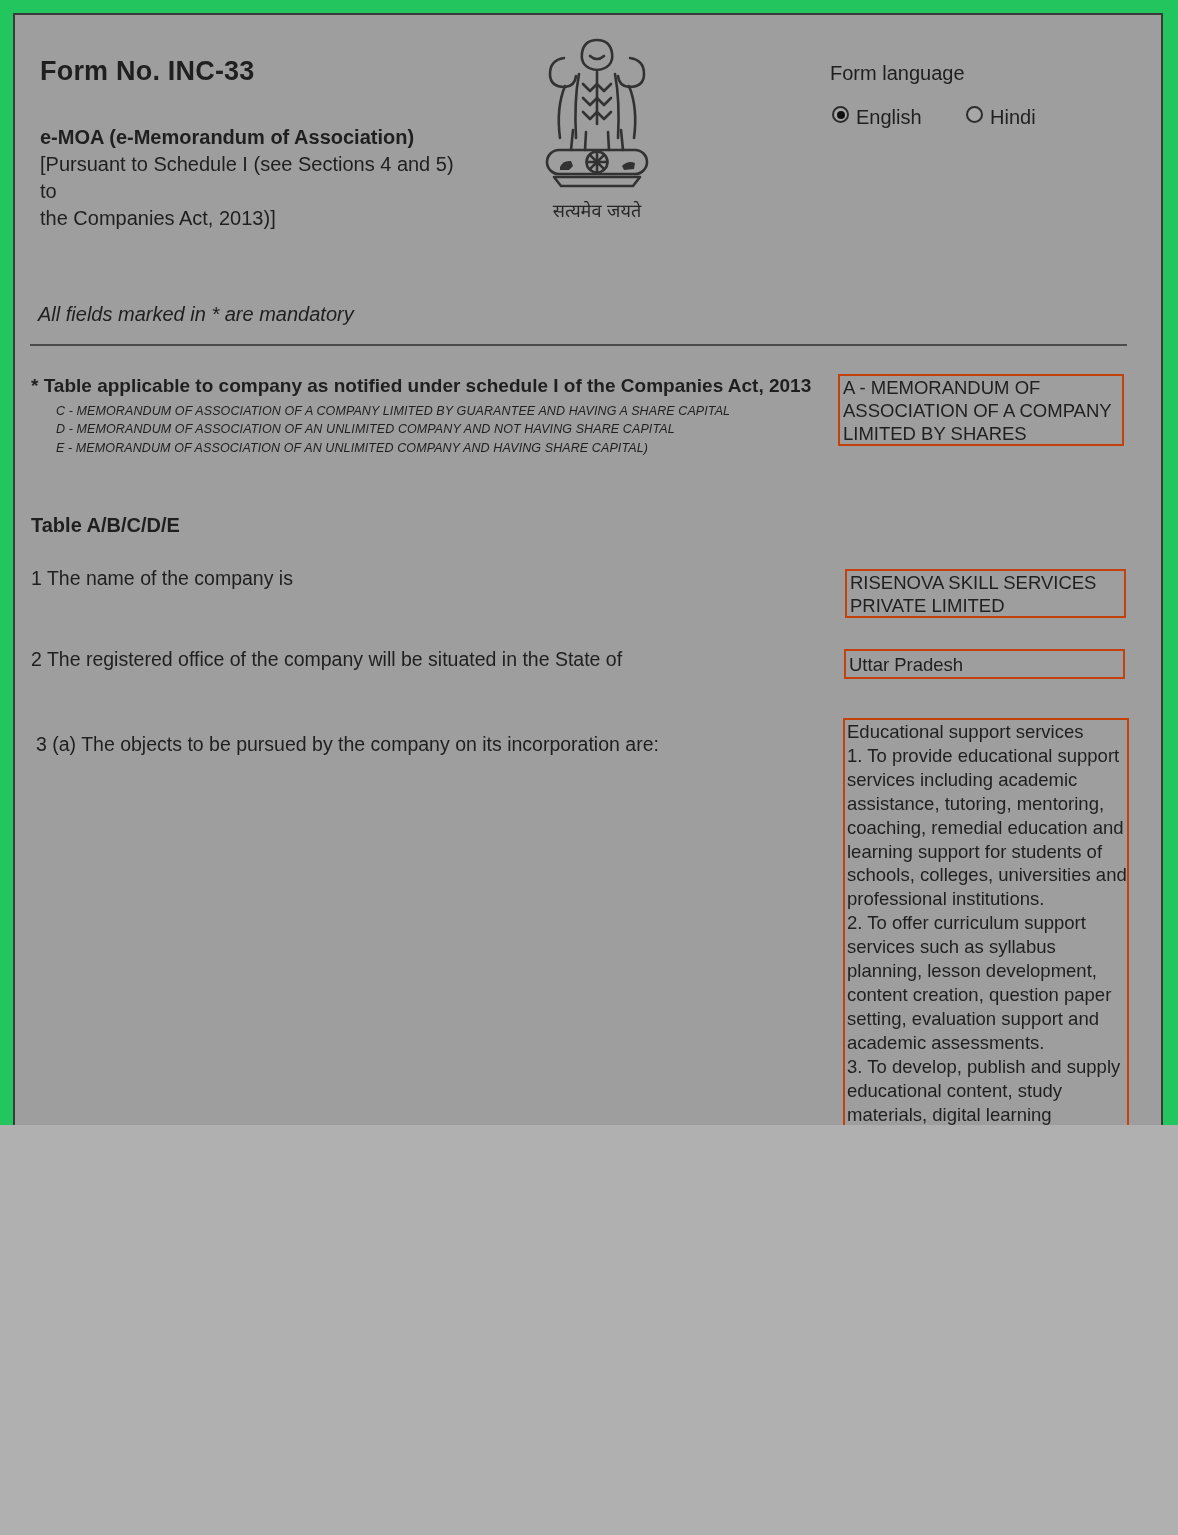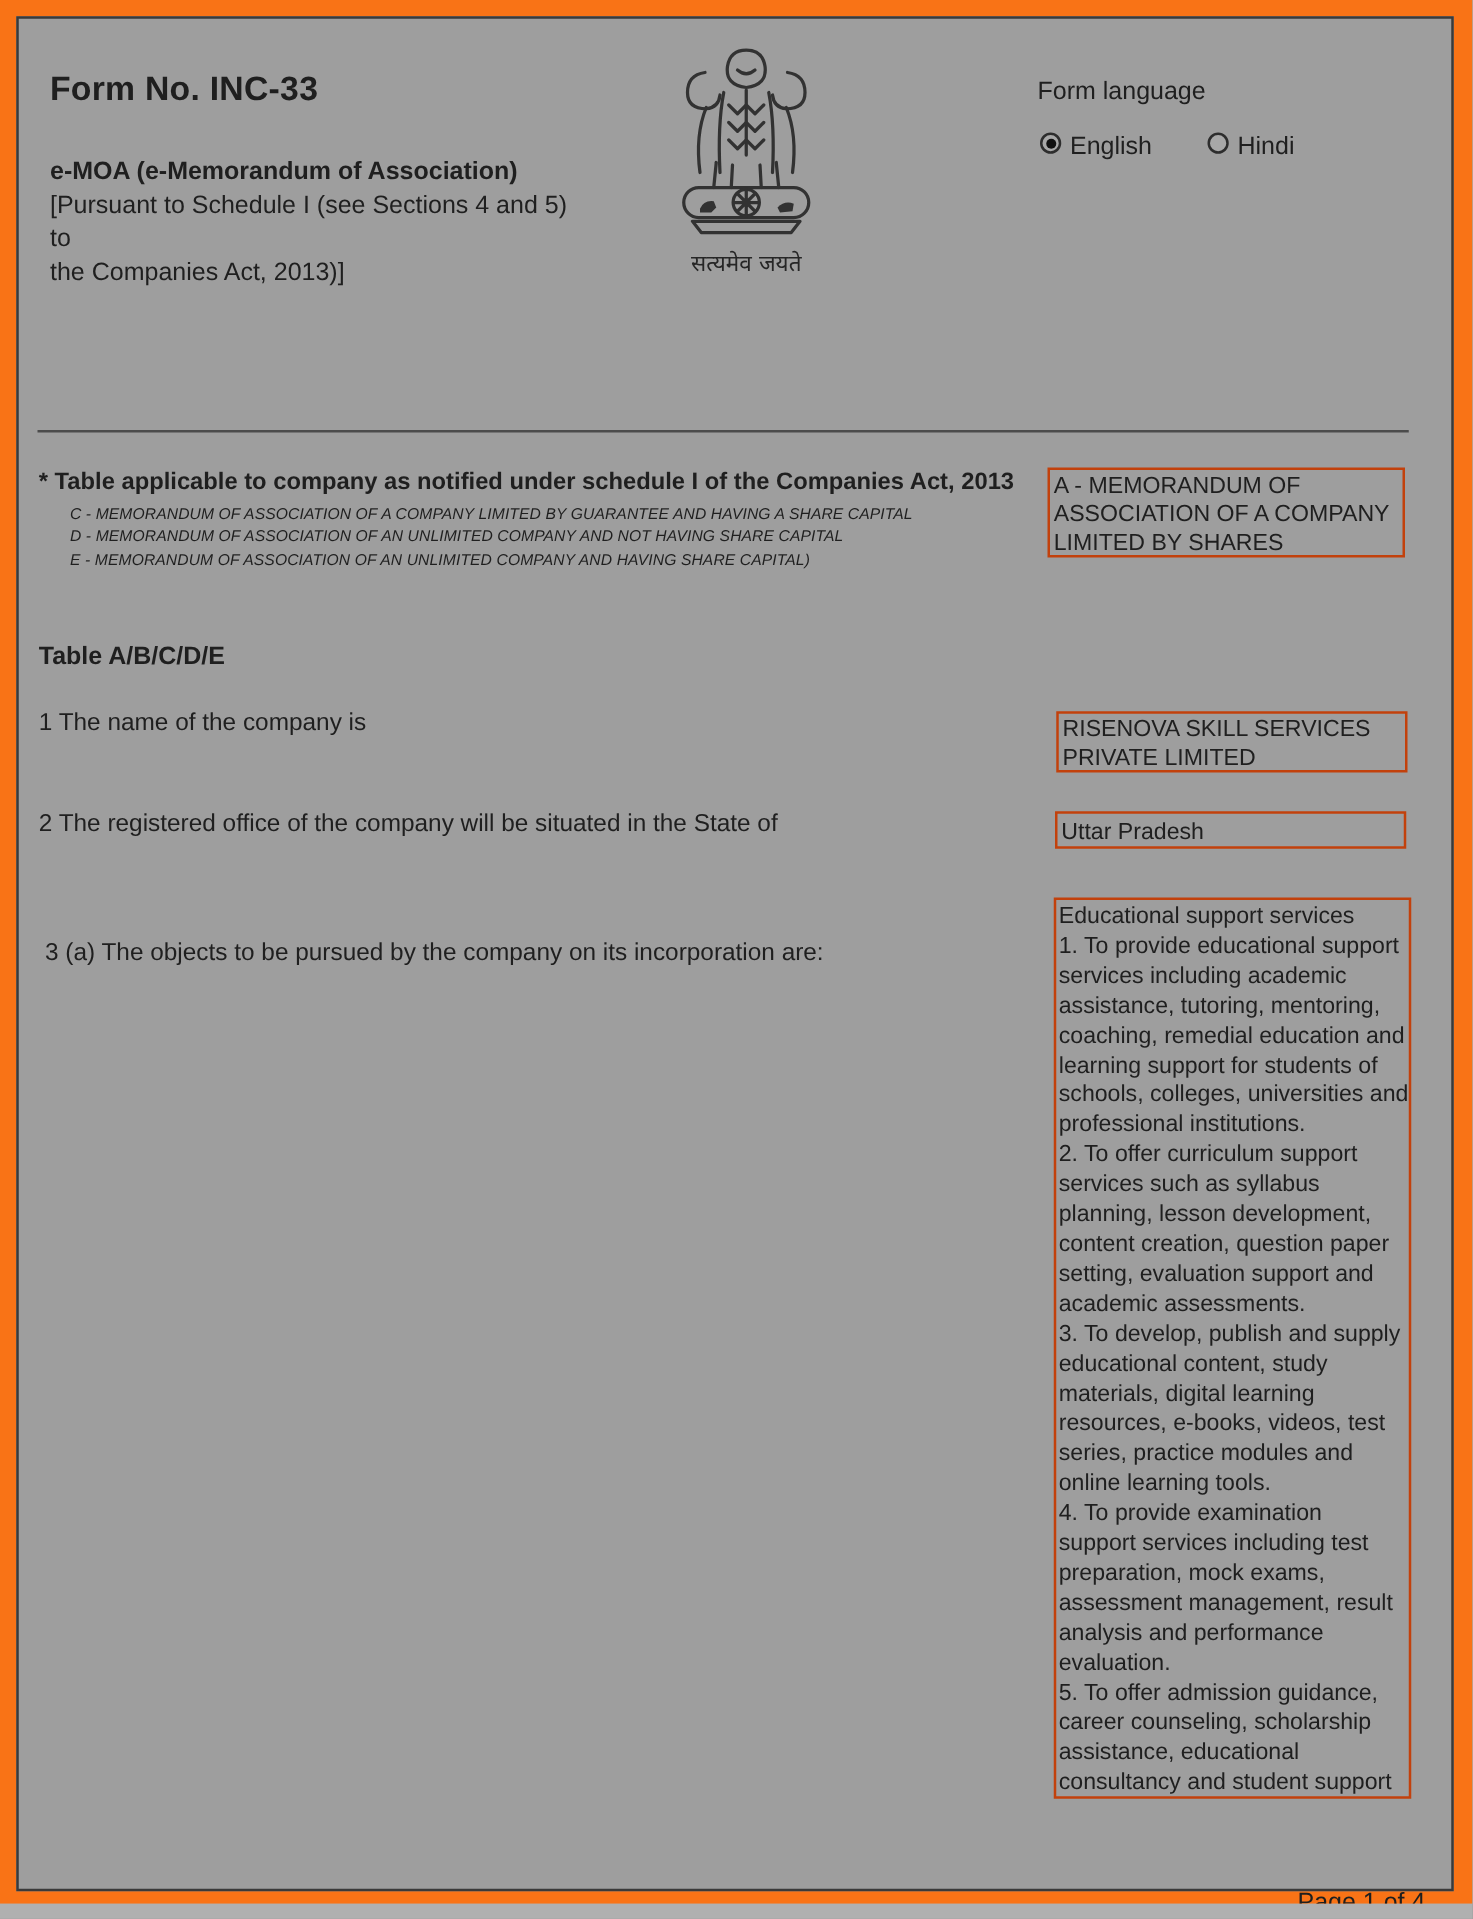--- a/index.html
+++ b/index.html
@@ -1,22 +1,22 @@
 <!DOCTYPE html>
 <html><head>
 <meta charset="utf-8">
 <style>
   * { margin: 0; padding: 0; box-sizing: border-box; }
   html, body { background: #b0b0b0; }
   body { font-family: "Liberation Sans", sans-serif; color: #1f1f1f; }
   .screen {
     position: relative;
     width: 1178px;
-    height: 1523px;
-    background: #f97316;
+    height: 1125px;
+    background: #22c55e;
     overflow: hidden;
     padding-left: 40px;
   }
   .page-frame {
     position: absolute;
     left: 13px; top: 13px;
     width: 1150px; height: 1500px;
     background: #9e9e9e;
     border: 2.5px solid #3a3a3a;
   }
@@ -124,20 +124,21 @@
   <div class="abs radio-row" style="left:832px; top:106px;">
     <span class="radio checked"></span>
     <span class="radio-label">English</span>
   </div>
 
   <div class="abs radio-row" style="left:966px; top:106px;">
     <span class="radio"></span>
     <span class="radio-label">Hindi</span>
   </div>
 
+  <div class="abs instr" style="left:38px; top:303px;">All fields marked in * are mandatory</div>
 
   <div class="abs divider" style="left:30px; top:344px; width:1097px;"></div>
 
   <div class="abs tbl-heading" style="left:31px; top:375px; width:790px;">* Table applicable to company as notified under schedule I of the Companies Act, 2013</div>
 
   <div class="abs tbl-options" style="left:56px; top:402px; width:770px;">
     <div>C - MEMORANDUM OF ASSOCIATION OF A COMPANY LIMITED BY GUARANTEE AND HAVING A SHARE CAPITAL</div>
     <div>D - MEMORANDUM OF ASSOCIATION OF AN UNLIMITED COMPANY AND NOT HAVING SHARE CAPITAL</div>
     <div>E - MEMORANDUM OF ASSOCIATION OF AN UNLIMITED COMPANY AND HAVING SHARE CAPITAL)</div>
   </div>
@@ -154,21 +155,21 @@
   <div class="abs value-box" style="left:845px; top:569px; width:281px; height:49px;">
     <div class="val">RISENOVA SKILL SERVICES
 PRIVATE LIMITED</div>
   </div>
 
   <div class="abs field-label" style="left:31px; top:648px;">2 The registered office of the company will be situated in the State of</div>
   <div class="abs value-box" style="left:844px; top:649px; width:281px; height:30px;">
     <div class="val val-single">Uttar Pradesh</div>
   </div>
 
-  <div class="abs field-label" style="left:36px; top:733px;margin-top:18px;">3 (a) The objects to be pursued by the company on its incorporation are:</div>
+  <div class="abs field-label" style="left:36px; top:733px;">3 (a) The objects to be pursued by the company on its incorporation are:</div>
   <div class="abs value-box objects-box" style="left:843px; top:718px; width:286px; height:721px;">
     <div class="val">Educational support services
 1. To provide educational support
 services including academic
 assistance, tutoring, mentoring,
 coaching, remedial education and
 learning support for students of
 schools, colleges, universities and
 professional institutions.
 2. To offer curriculum support

